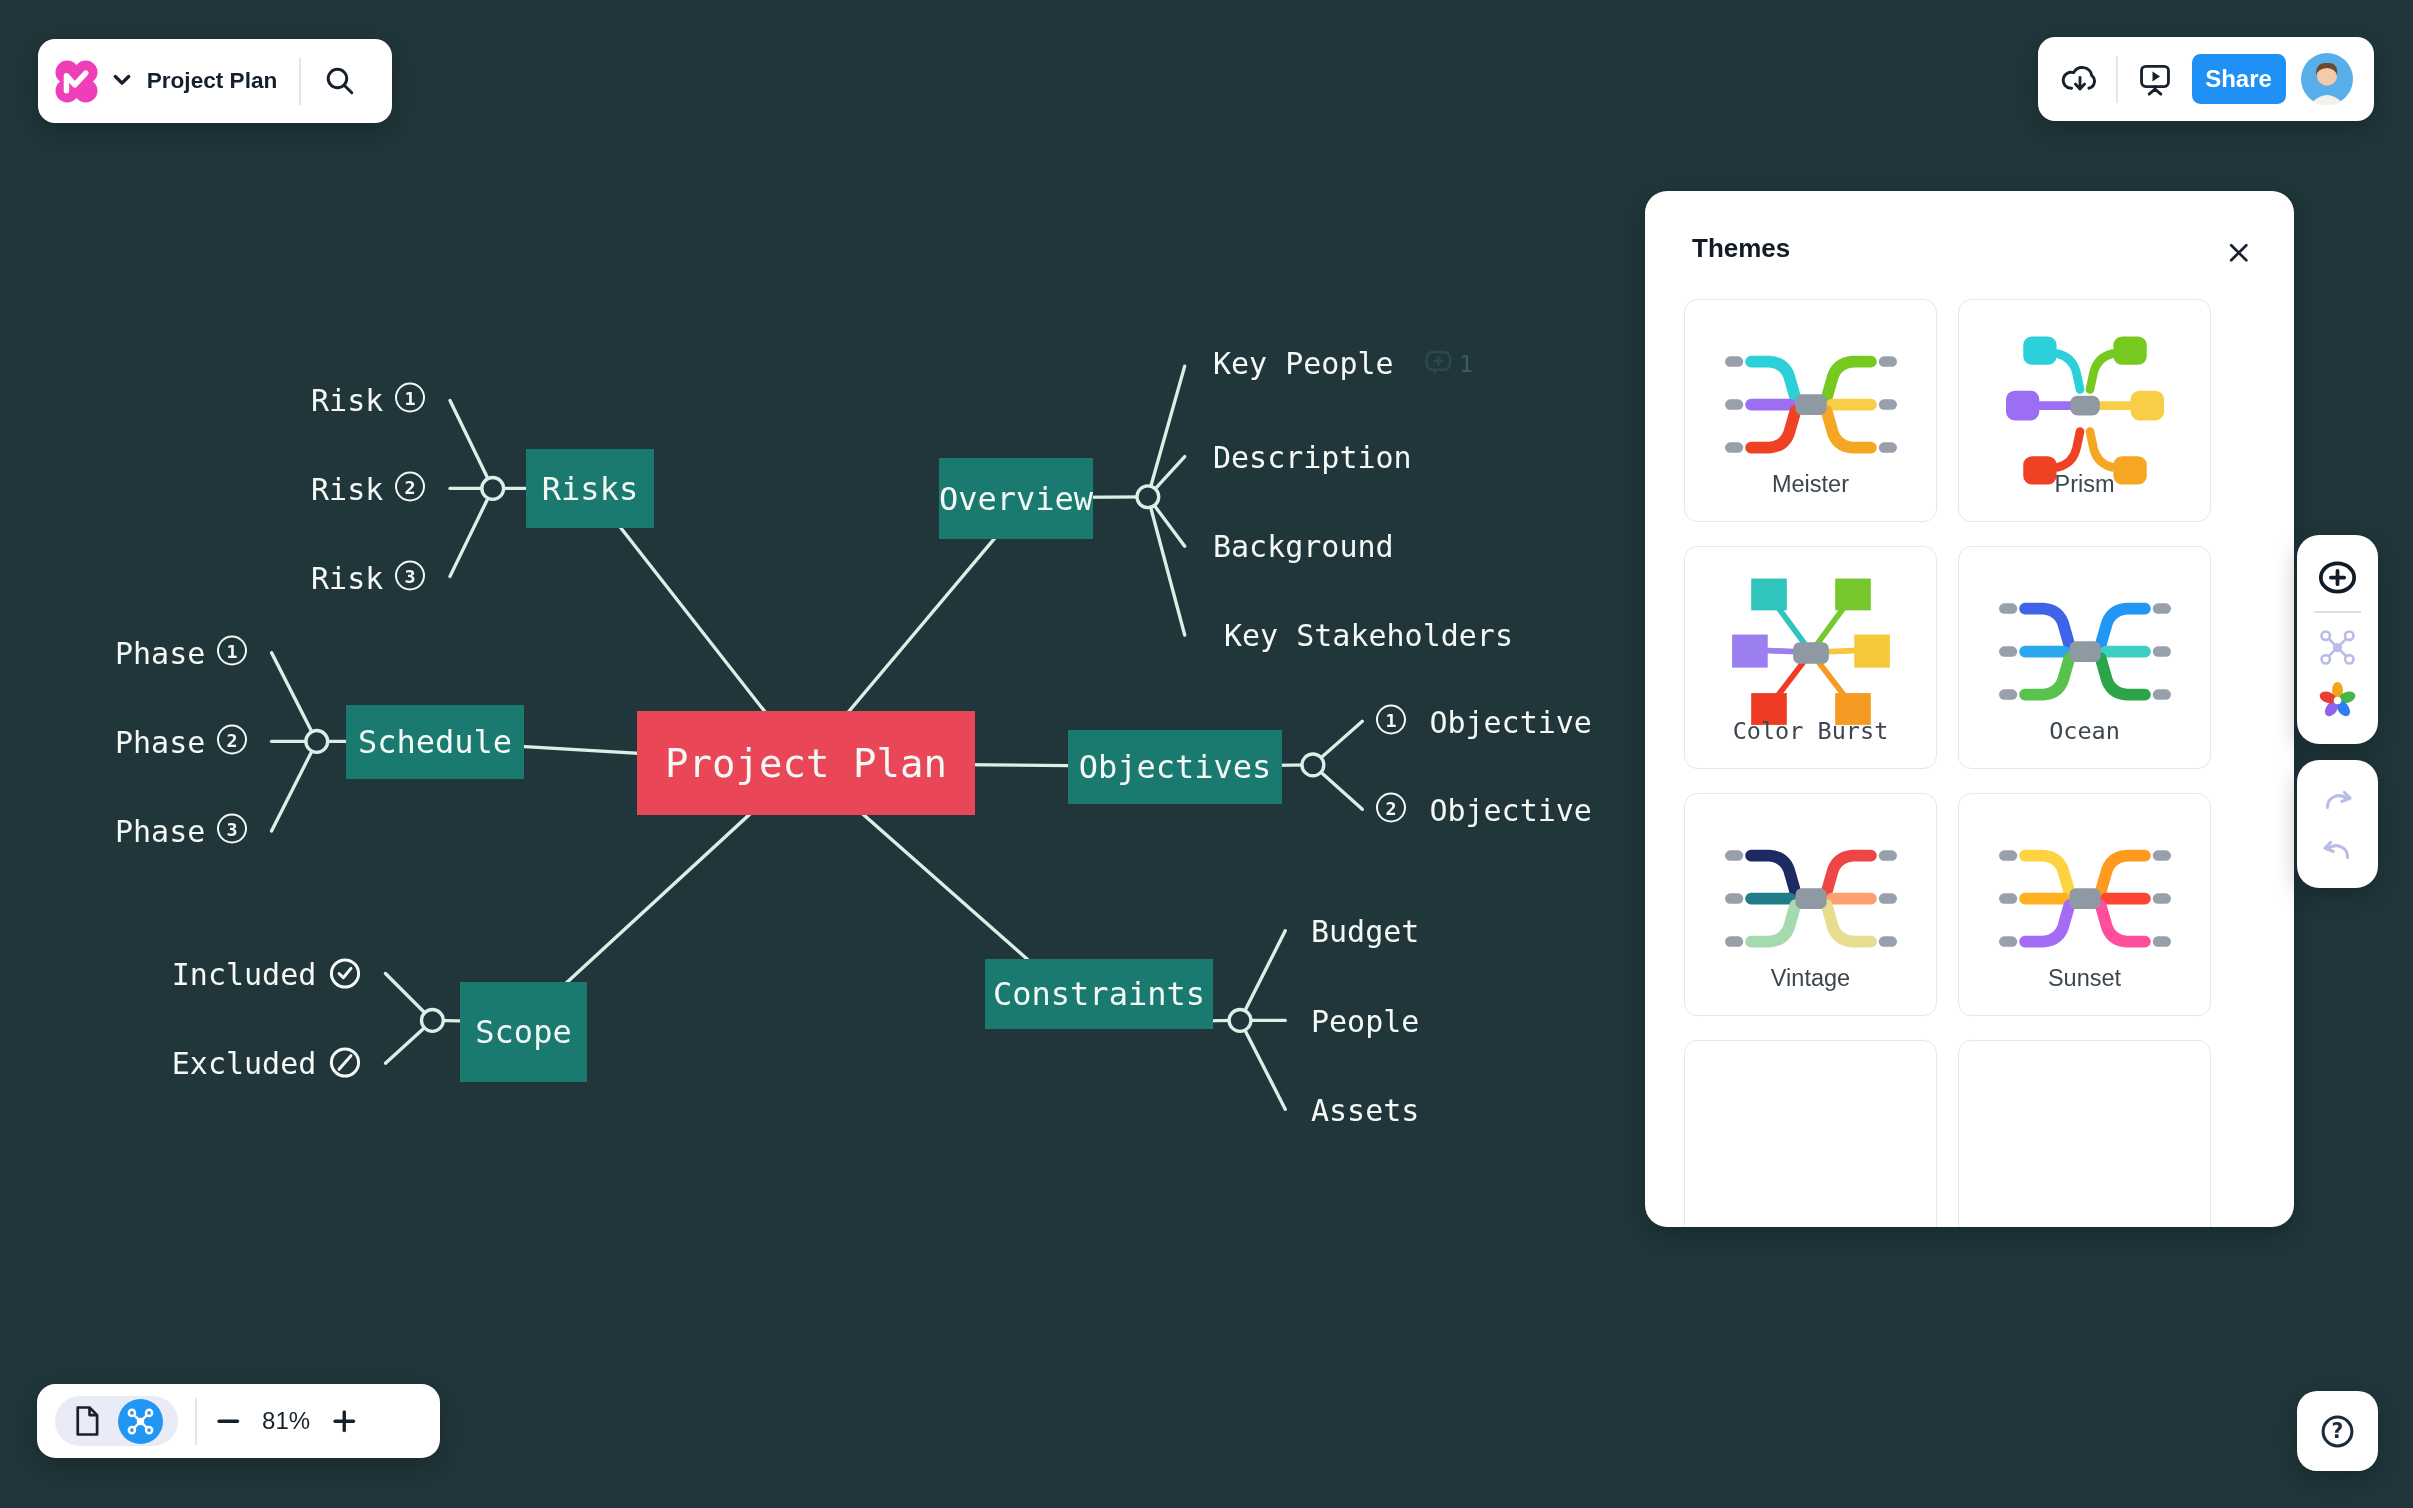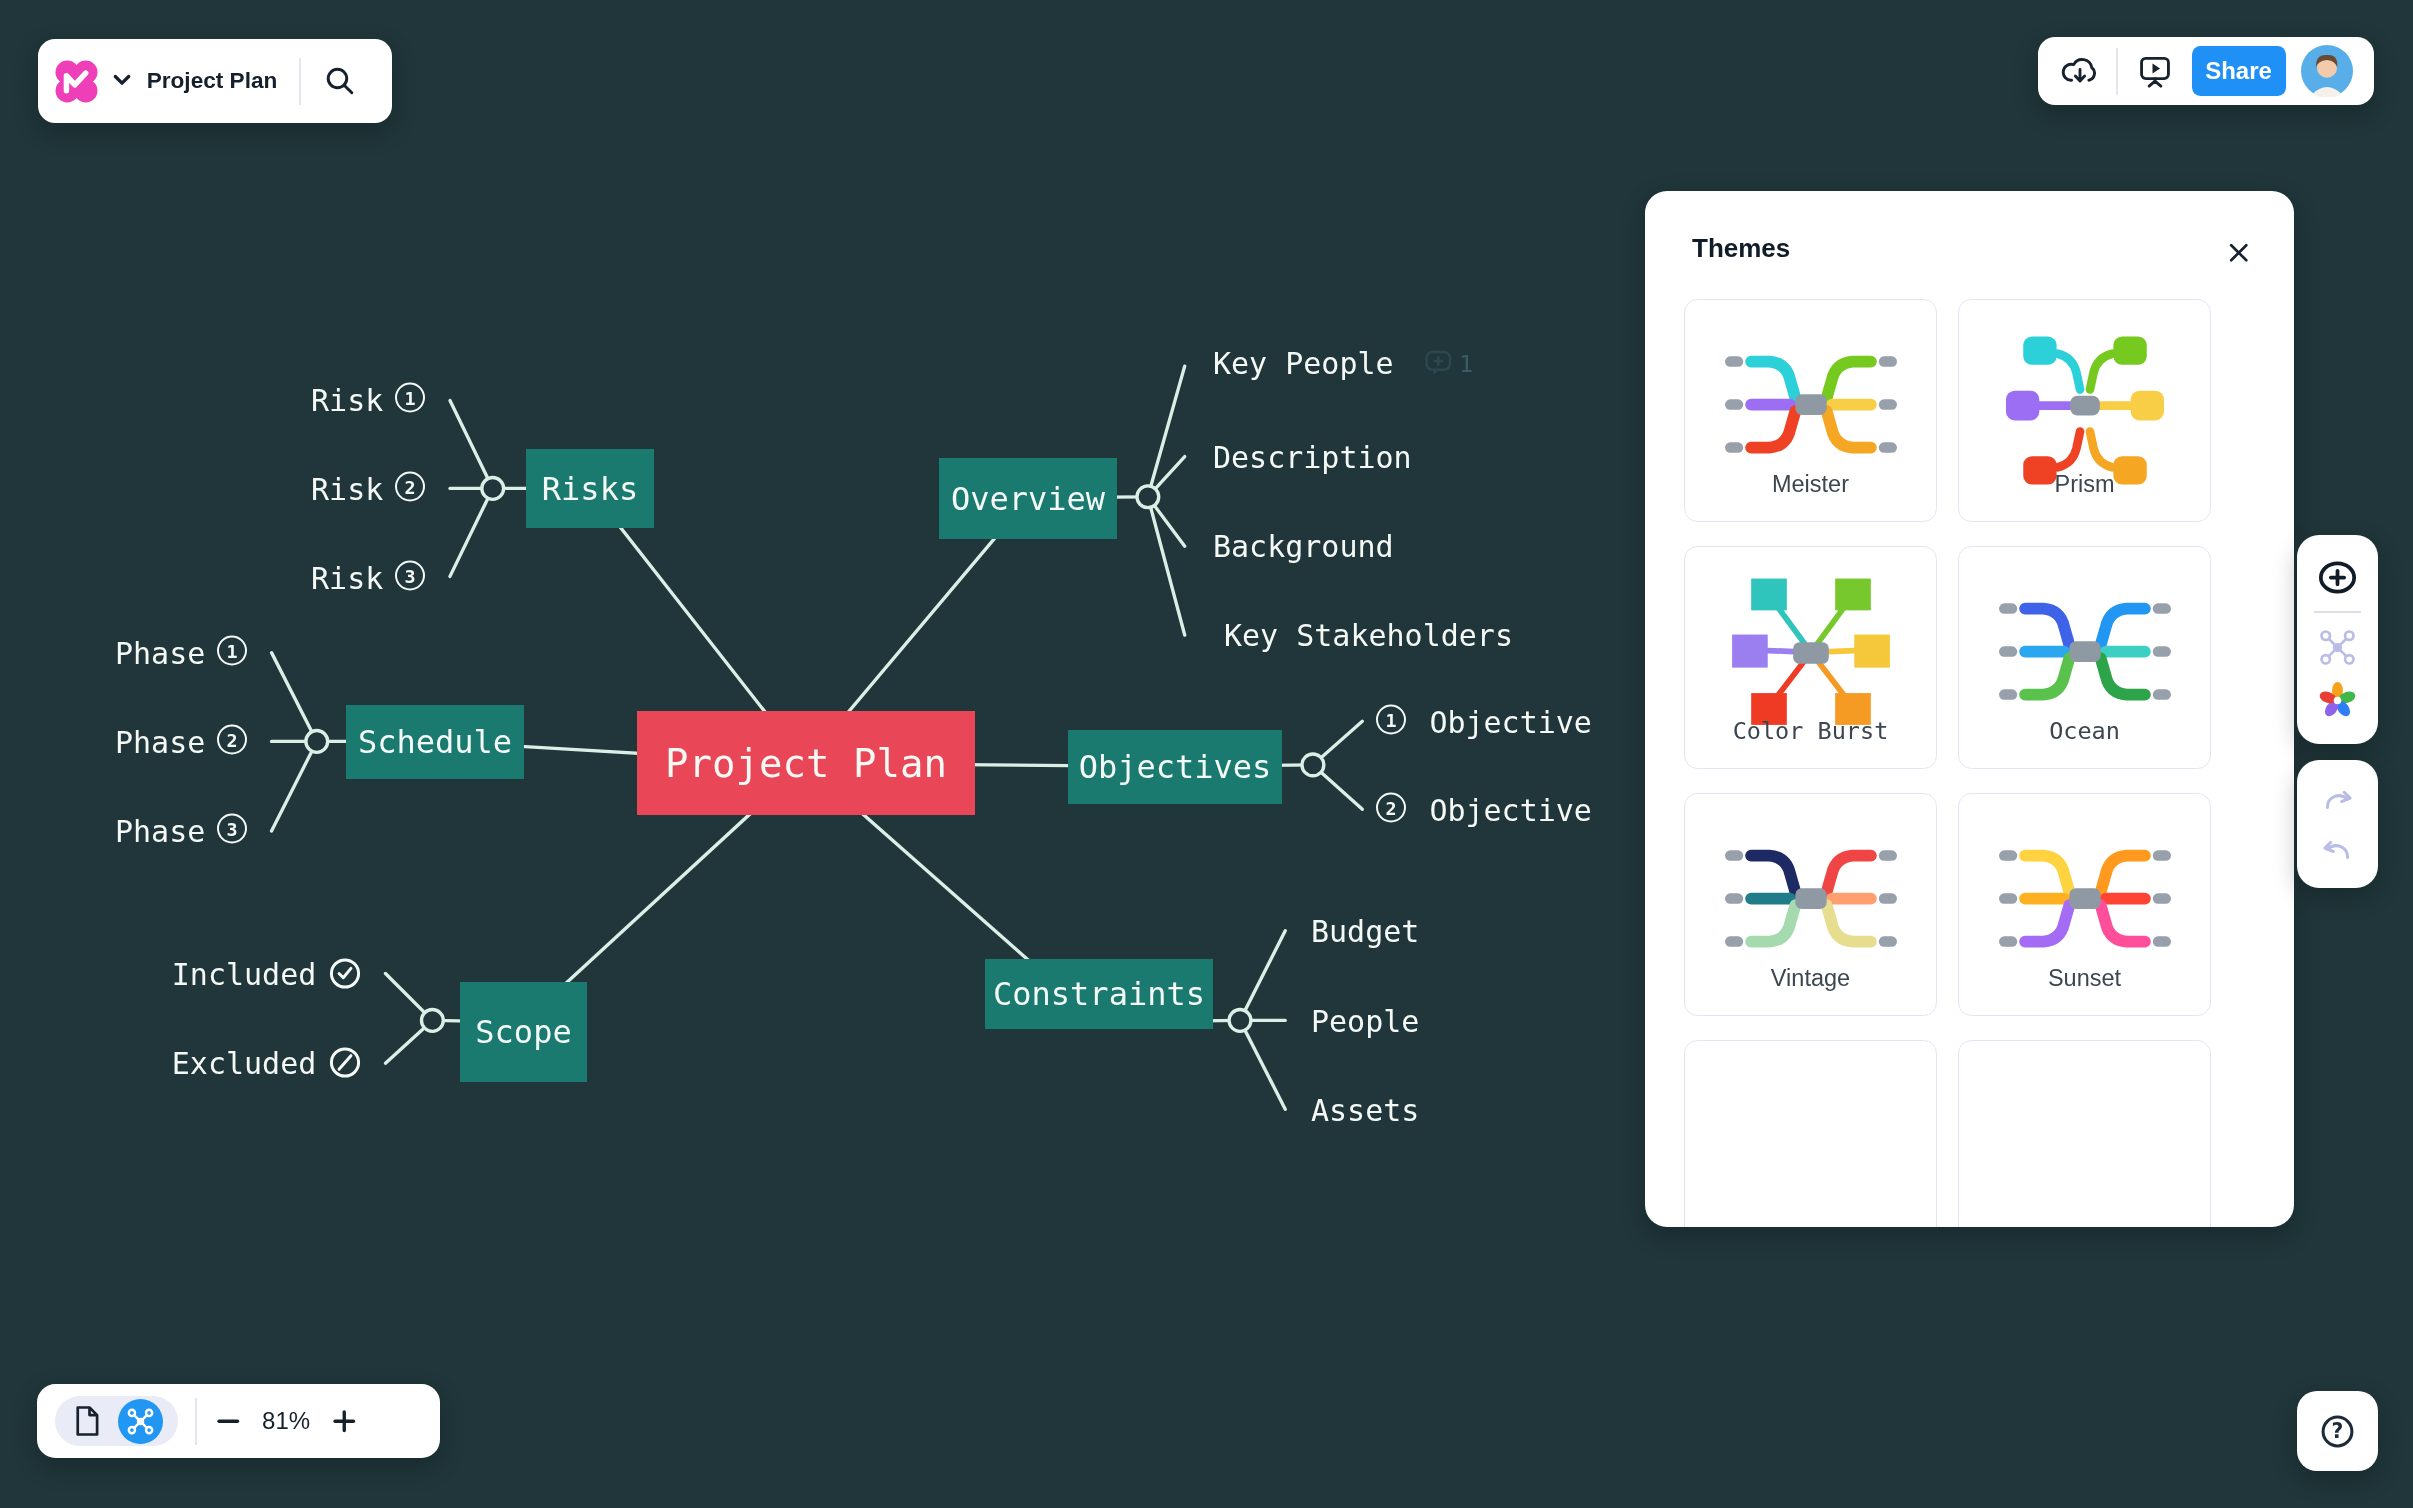--- a/index.html
+++ b/index.html
@@ -18,21 +18,21 @@
   .ncirc{width:30px;height:30px;border:2.5px solid #f4f9f6;border-radius:50%;box-sizing:border-box;
          display:flex;align-items:center;justify-content:center;font-size:18.4px;font-weight:bold;}
   .badge{display:flex;align-items:center;gap:6.7px;margin-left:18.4px;color:#3a5a64;font-size:23.5px;}
 
   
   #tl{left:38px;top:39px;width:354px;height:84px;display:flex;align-items:center;padding-left:15px;box-sizing:border-box}
   #tl .title{font-size:22.6px;font-weight:bold;color:#15202c;margin:0 22px 0 15px}
   .vdiv{width:1.7px;height:47px;background:#e3e6ee}
 
   
-  #tr{left:2038px;top:37px;width:336px;height:68px;display:flex;align-items:center;justify-content:space-evenly;padding:0 5px;box-sizing:border-box}
+  #tr{left:2038px;top:37px;width:336px;height:84px;display:flex;align-items:center;justify-content:space-evenly;padding:0 5px;box-sizing:border-box}
   .share{width:94px;height:50px;border-radius:8.4px;background:#1e90f6;color:#fff;font-size:24px;font-weight:bold;
          display:flex;align-items:center;justify-content:center;border:none;cursor:pointer;font-family:"Liberation Sans",sans-serif}
 
   
   #themes{left:1645px;top:191px;width:649px;height:1036px;border-radius:22px;overflow:hidden}
   .t-head{display:flex;justify-content:space-between;align-items:flex-end;padding:42px 44px 0 47px}
   .t-title{font-size:26px;font-weight:bold;color:#101c28}
   .t-grid{display:grid;grid-template-columns:253px 253px;column-gap:21px;row-gap:24px;padding:35px 0 0 39px}
   .t-card{height:223px;border:1.7px solid #e4e5f2;border-radius:13.4px;position:relative;box-sizing:border-box;background:#fff;cursor:pointer}
   .t-thumb{position:absolute;top:28.5px;left:50%;transform:translateX(-50%)}
@@ -96,21 +96,21 @@
     <circle cx="1370" cy="593" r="13"></circle>
     <circle cx="1567" cy="913" r="13"></circle>
     <circle cx="1480" cy="1218" r="13"></circle>
   </g>
 </svg>
 
 <div class="mnode mcenter" style="left:637px;top:711px;width:338px;height:104px">Project Plan</div>
 <div class="mnode" style="left:526px;top:449px;width:128px;height:79px">Risks</div>
 <div class="mnode" style="left:346px;top:705px;width:178px;height:74px">Schedule</div>
 <div class="mnode" style="left:460px;top:982px;width:127px;height:100px">Scope</div>
-<div class="mnode" style="left:939px;top:458px;width:178px;height:81px">Overview</div>
+<div class="mnode" style="left:939px;top:458px;width:154px;height:81px">Overview</div>
 <div class="mnode" style="left:1068px;top:730px;width:214px;height:74px">Objectives</div>
 <div class="mnode" style="left:985px;top:959px;width:228px;height:70px">Constraints</div>
 
 <div class="mrow" style="right:1988px;top:400px">
   <span>Risk</span>
   <span class="ncirc">1</span>
 </div>
 <div class="mrow" style="right:1988px;top:489px">
   <span>Risk</span>
   <span class="ncirc">2</span>

